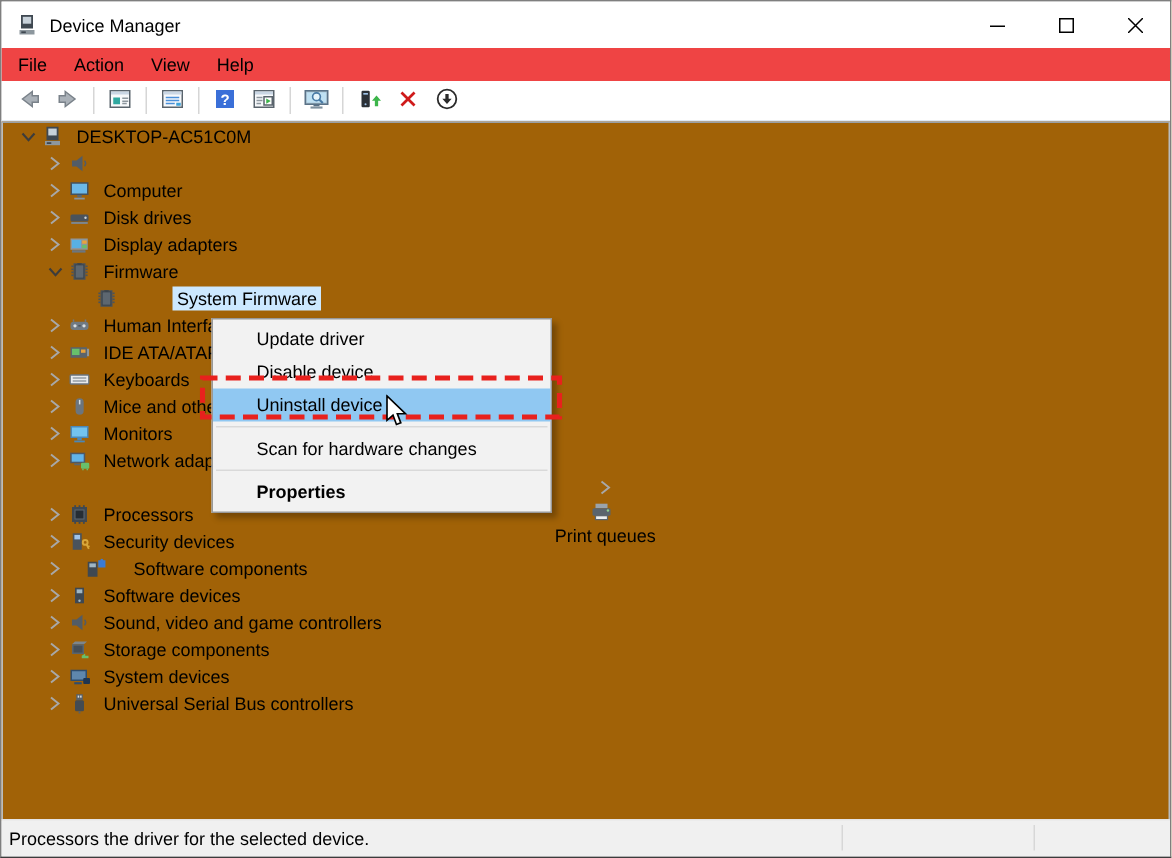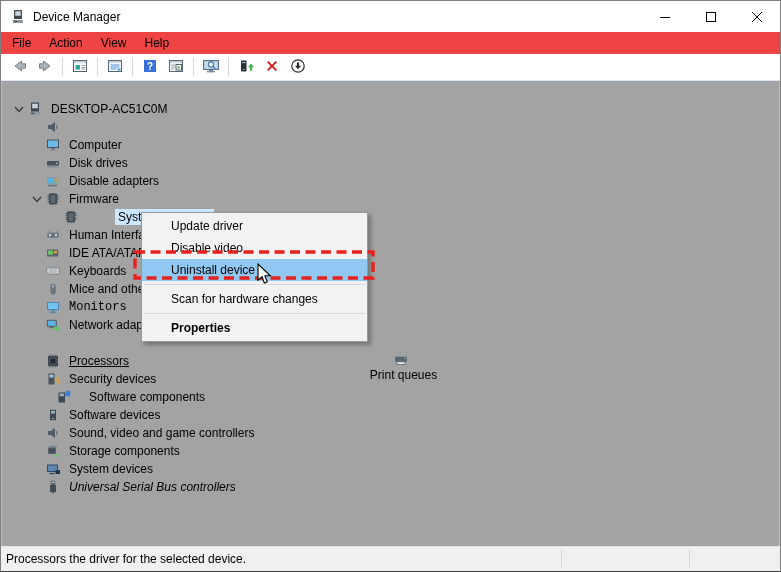--- a/index.html
+++ b/index.html
@@ -18,22 +18,22 @@
   
   .menubar{height:22px; display:flex; align-items:center; padding-left:2px; background:#ef4444;}
   .menu-item{padding:3px 9px;}
   
   .toolbar{height:27px; display:flex; align-items:center; padding-left:5px; background:#fff; border-bottom:1px solid #dfe9f5; box-sizing:border-box;}
   .tb-btn{width:24px;height:22px;display:flex;align-items:center;justify-content:center;margin:0 1px;}
   .tb-sep{width:1px;height:18px;background:#d6d6d6;margin:0 4px;}
   
   .tree-panel{
     position:absolute; left:0; right:0; top:80px; height:466px; box-sizing:border-box;
-    background:#a3a3a3; border:1px solid #9aa0a6; border-left-color:#b8bcc0; border-right-color:#b8bcc0;
-    padding-top:18px; overflow:hidden;
+    background:#a16207; border:1px solid #9aa0a6; border-left-color:#b8bcc0; border-right-color:#b8bcc0;
+    padding-top:0; overflow:hidden;
   }
   .tree-row{height:18px; display:flex; align-items:center; white-space:nowrap;}
   .chev{width:17px; flex:0 0 17px; display:flex; justify-content:center; align-items:center;}
   .t-icon{width:16px; height:16px; flex:0 0 16px; margin-right:5px; display:flex; align-items:center; justify-content:center;}
   .t-icon svg{display:block;}
   .t-label{padding:1px 3px; line-height:14px;}
   .t-label.selected{background:#cce8ff;margin-left:31px;}
   
   .context-menu{
     position:absolute; left:140px; top:211px; width:227px; box-sizing:border-box;
@@ -243,21 +243,21 @@
         </span>
         <span class="t-icon">
           <svg width="16" height="16" viewBox="0 0 16 16">
             <rect x="2" y="4" width="11.5" height="7.5" fill="#8d979e"></rect>
             <rect x="3" y="5" width="6" height="5.3" fill="#58b0e3"></rect>
             <rect x="9.8" y="5.3" width="3" height="2.2" fill="#e8a33d"></rect>
             <rect x="9.8" y="8.3" width="3" height="2.2" fill="#68c06b"></rect>
             <rect x="3" y="11.8" width="9" height="1.6" fill="#6b7680"></rect>
           </svg>
         </span>
-        <span class="t-label">Disable adapters</span>
+        <span class="t-label">Display adapters</span>
       </div>
       <div class="tree-row" style="padding-left: 26px;">
         <span class="chev">
           <svg width="12" height="10" viewBox="0 0 12 10">
             <polyline points="2,3 6,7.5 10,3" fill="none" stroke="#3c3c3c" stroke-width="1.4"></polyline>
           </svg>
         </span>
         <span class="t-icon">
           <svg width="16" height="16" viewBox="0 0 16 16">
             <g fill="#4a535c">
@@ -352,21 +352,21 @@
           </svg>
         </span>
         <span class="t-icon">
           <svg width="16" height="16" viewBox="0 0 16 16">
             <rect x="5.4" y="2.5" width="5.4" height="11" rx="2.7" fill="#6b757e"></rect>
             <rect x="7.6" y="3.6" width="1" height="3" fill="#d8dee2"></rect>
           </svg>
         </span>
         <span class="t-label">Mice and other pointing devices</span>
       </div>
-      <div class="tree-row" style="padding-left: 26px; font-family: Liberation Mono, monospace;">
+      <div class="tree-row" style="padding-left: 26px;">
         <span class="chev">
           <svg width="9" height="12" viewBox="0 0 9 12">
             <polyline points="2,2 7,6 2,10" fill="none" stroke="#a8a8a8" stroke-width="1.3"></polyline>
           </svg>
         </span>
         <span class="t-icon">
           <svg width="16" height="16" viewBox="0 0 16 16">
             <rect x="2" y="3" width="12" height="8" fill="#4b88b8"></rect>
             <rect x="3" y="4" width="10" height="6" fill="#73c3ee"></rect>
             <rect x="6.5" y="11" width="3" height="1.5" fill="#4b88b8"></rect>
@@ -401,21 +401,21 @@
         <span class="t-icon">
           <svg width="16" height="16" viewBox="0 0 16 16">
             <rect x="4" y="2.8" width="8" height="3" fill="#9aa3ab"></rect>
             <rect x="2" y="5.8" width="12" height="5" rx="1" fill="#5a646d"></rect>
             <circle cx="12.3" cy="7.3" r="0.8" fill="#8fd18f"></circle>
             <rect x="4" y="10.8" width="8" height="2.6" fill="#eceeef" stroke="#5a646d" stroke-width="0.8"></rect>
           </svg>
         </span>
         <span class="t-label">Print queues</span>
       </div>
-      <div class="tree-row" style="padding-left: 26px; text-decoration: underline;">
+      <div class="tree-row" style="padding-left: 26px;">
         <span class="chev">
           <svg width="9" height="12" viewBox="0 0 9 12">
             <polyline points="2,2 7,6 2,10" fill="none" stroke="#a8a8a8" stroke-width="1.3"></polyline>
           </svg>
         </span>
         <span class="t-icon">
           <svg width="16" height="16" viewBox="0 0 16 16">
             <g fill="#3f4851">
               <rect x="4.5" y="1.8" width="1.2" height="1.4"></rect>
               <rect x="7.4" y="1.8" width="1.2" height="1.4"></rect>
@@ -515,42 +515,42 @@
         <span class="t-icon">
           <svg width="16" height="16" viewBox="0 0 16 16">
             <rect x="2" y="3.5" width="11" height="7.5" fill="#2f4d6e"></rect>
             <rect x="3" y="4.5" width="9" height="5.5" fill="#5f87ad"></rect>
             <rect x="10.5" y="9" width="4.5" height="4" rx="0.6" fill="#1f3550"></rect>
             <rect x="4.5" y="11.8" width="5" height="1.4" fill="#2f4d6e"></rect>
           </svg>
         </span>
         <span class="t-label">System devices</span>
       </div>
-      <div class="tree-row" style="padding-left: 26px; font-style: italic;">
+      <div class="tree-row" style="padding-left: 26px;">
         <span class="chev">
           <svg width="9" height="12" viewBox="0 0 9 12">
             <polyline points="2,2 7,6 2,10" fill="none" stroke="#a8a8a8" stroke-width="1.3"></polyline>
           </svg>
         </span>
         <span class="t-icon">
           <svg width="16" height="16" viewBox="0 0 16 16">
             <rect x="5.8" y="1.8" width="4.4" height="4" fill="#596169"></rect>
             <rect x="6.8" y="2.7" width="1" height="1.4" fill="#d8dee2"></rect>
             <rect x="8.4" y="2.7" width="1" height="1.4" fill="#d8dee2"></rect>
             <rect x="5" y="5.8" width="6" height="7.4" rx="1" fill="#434b52"></rect>
             <rect x="7.4" y="13.2" width="1.2" height="1.4" fill="#596169"></rect>
           </svg>
         </span>
         <span class="t-label">Universal Serial Bus controllers</span>
       </div>
     </div>
 
   <div class="context-menu" id="ctxmenu">
       <div class="cm-item">Update driver</div>
-      <div class="cm-item">Disable video</div>
+      <div class="cm-item">Disable device</div>
       <div class="cm-item highlight">Uninstall device</div>
       <div class="cm-sep"></div>
       <div class="cm-item">Scan for hardware changes</div>
       <div class="cm-sep"></div>
       <div class="cm-item bold">Properties</div>
     </div>
 
   <div class="dashed-box">
     <svg width="242" height="30" viewBox="0 0 242 30">
       <rect x="2" y="2" width="238" height="26" fill="none" stroke="#e8211d" stroke-width="3.4" stroke-dasharray="10 5.5"></rect>

